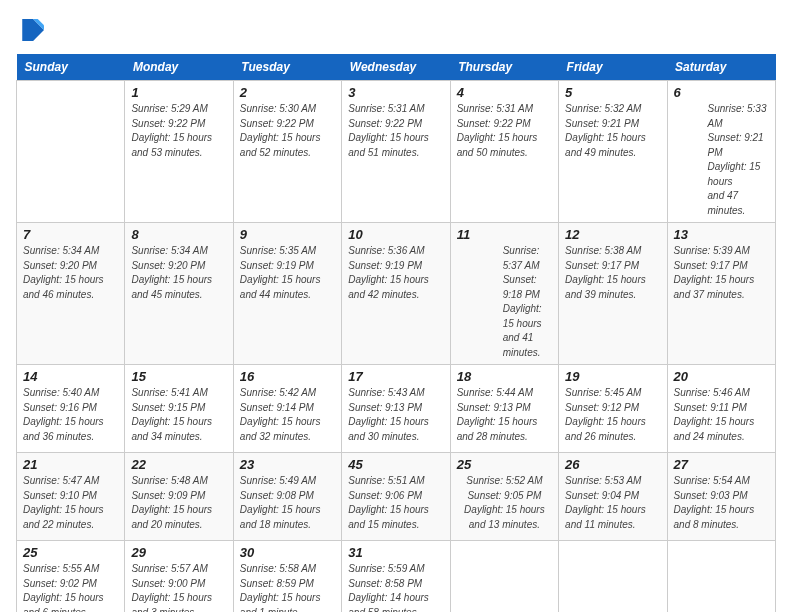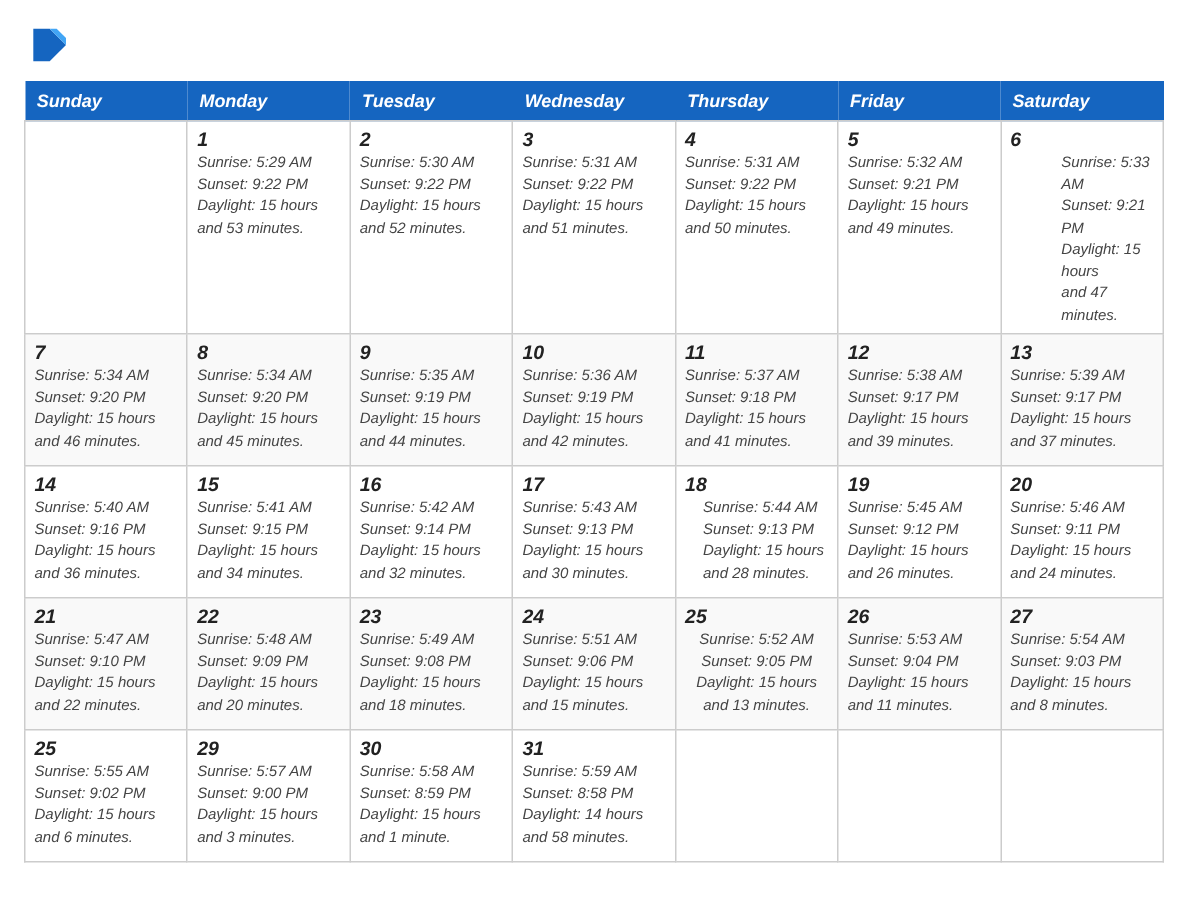--- a/index.html
+++ b/index.html
@@ -196,21 +196,21 @@
         </td>
         <td>
           <span class="day-num">10</span>
           <div class="day-info" style="white-space: pre-line;">Sunrise: 5:36 AM
 Sunset: 9:19 PM
 Daylight: 15 hours
 and 42 minutes.</div>
         </td>
         <td>
           <span class="day-num">11</span>
-          <div class="day-info" style="white-space: pre-line;">Sunrise: 5:37 AM
+          <div class="day-info" style="white-space: pre-line; margin-left: 46px;">Sunrise: 5:37 AM
 Sunset: 9:18 PM
 Daylight: 15 hours
 and 41 minutes.</div>
         </td>
         <td>
           <span class="day-num">12</span>
           <div class="day-info" style="white-space: pre-line;">Sunrise: 5:38 AM
 Sunset: 9:17 PM
 Daylight: 15 hours
 and 39 minutes.</div>
@@ -247,21 +247,21 @@
         </td>
         <td>
           <span class="day-num">17</span>
           <div class="day-info" style="white-space: pre-line;">Sunrise: 5:43 AM
 Sunset: 9:13 PM
 Daylight: 15 hours
 and 30 minutes.</div>
         </td>
         <td>
           <span class="day-num">18</span>
-          <div class="day-info" style="white-space: pre-line; margin-left: 12px;">Sunrise: 5:44 AM
+          <div class="day-info" style="white-space: pre-line;">Sunrise: 5:44 AM
 Sunset: 9:13 PM
 Daylight: 15 hours
 and 28 minutes.</div>
         </td>
         <td>
           <span class="day-num">19</span>
           <div class="day-info" style="white-space: pre-line;">Sunrise: 5:45 AM
 Sunset: 9:12 PM
 Daylight: 15 hours
 and 26 minutes.</div>
@@ -290,21 +290,21 @@
 and 20 minutes.</div>
         </td>
         <td>
           <span class="day-num">23</span>
           <div class="day-info" style="white-space: pre-line;">Sunrise: 5:49 AM
 Sunset: 9:08 PM
 Daylight: 15 hours
 and 18 minutes.</div>
         </td>
         <td>
-          <span class="day-num">24</span>
+          <span class="day-num">45</span>
           <div class="day-info" style="white-space: pre-line;">Sunrise: 5:51 AM
 Sunset: 9:06 PM
 Daylight: 15 hours
 and 15 minutes.</div>
         </td>
         <td>
           <span class="day-num">25</span>
           <div class="day-info" style="white-space: pre-line; text-align: center;">Sunrise: 5:52 AM
 Sunset: 9:05 PM
 Daylight: 15 hours

